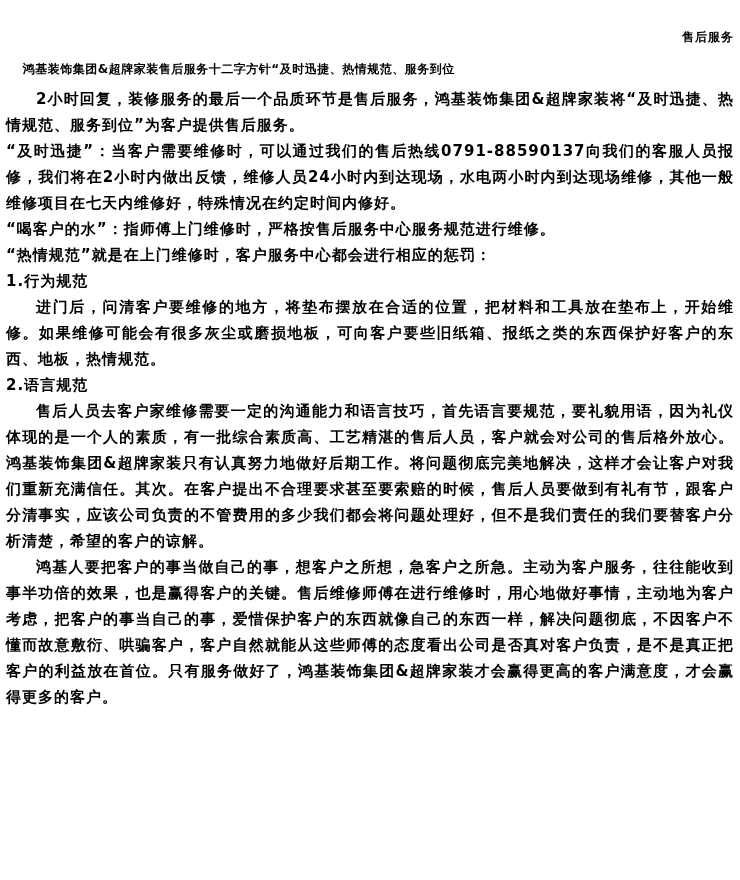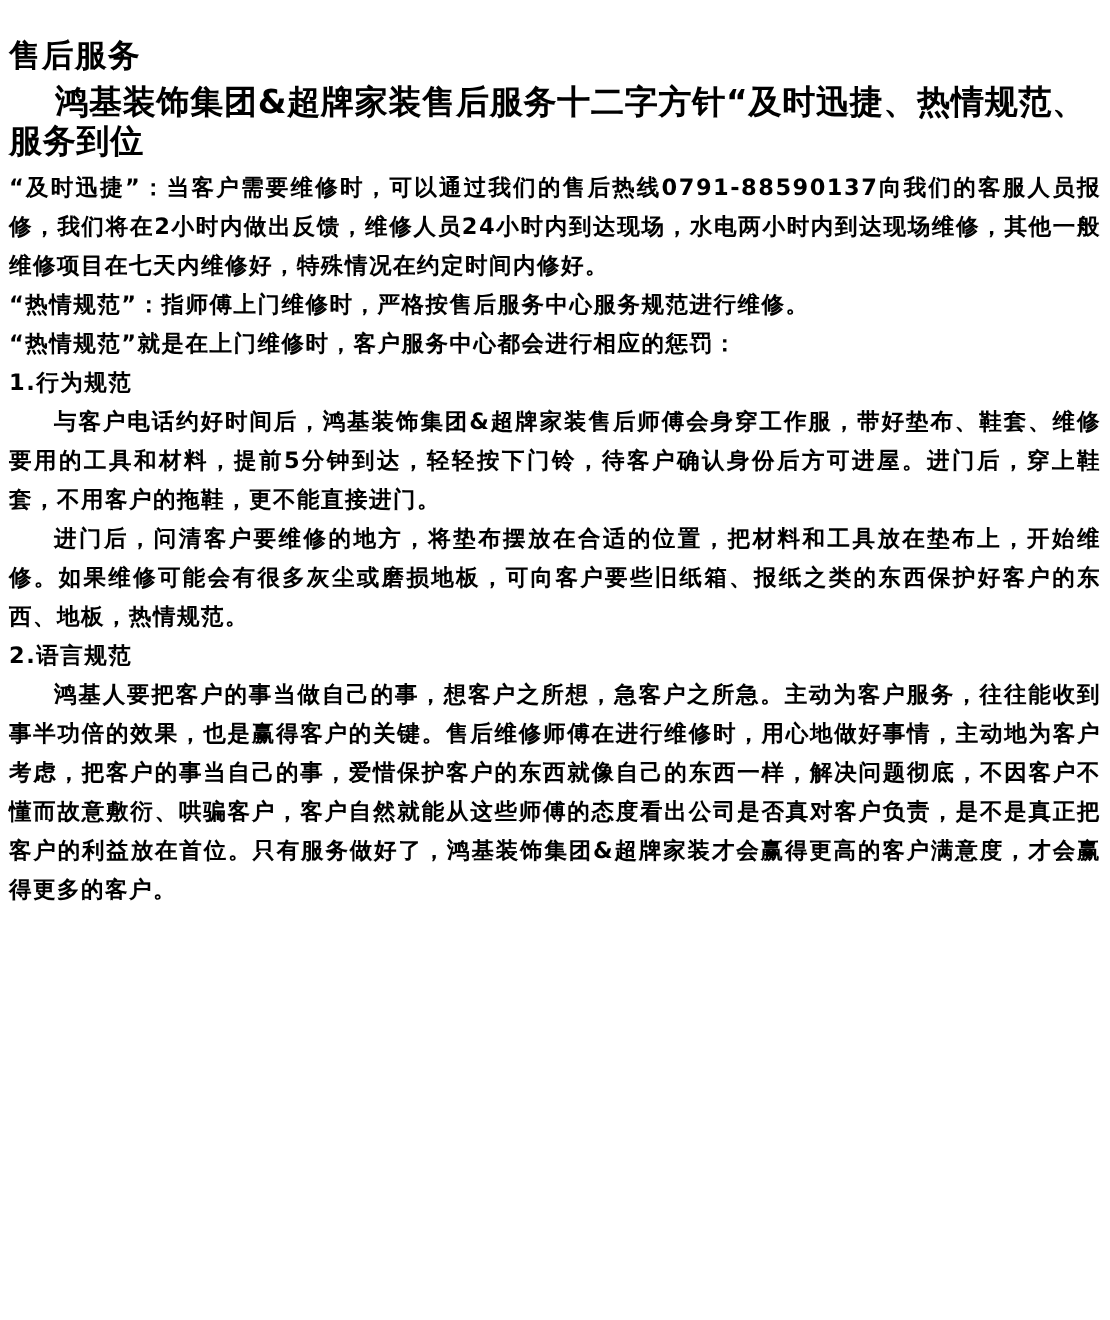--- a/index.html
+++ b/index.html
@@ -10,29 +10,29 @@
   .page {
     width: 740px;
     min-height: 880px;
     box-sizing: border-box;
     padding: 24px 6px 10px 6px;
     background: #ffffff;
     color: #000000;
     font-family: "DejaVu Sans", "Liberation Sans", sans-serif;
   }
   .doc-title {
-    text-align: left;
-    font-size: 21px;
+    text-align: right;
+    font-size: 12px;
     font-weight: 700;
     line-height: 26px;
     margin: 0 0 6px 0;
     letter-spacing: 1px;
   }
   .doc-subtitle {
-    font-size: 22px;
+    font-size: 12px;
     font-weight: 700;
     line-height: 26px;
     margin: 0 0 4px 0;
     text-indent: 1.4em;
     letter-spacing: 0.5px;
   }
   .para {
     font-size: 15px;
     font-weight: 700;
     line-height: 26px;
@@ -51,22 +51,23 @@
     letter-spacing: 1px;
   }
 </style>
 </head>
 <body>
 
 <div class="page">
   <h1 class="doc-title">售后服务</h1>
   <h2 class="doc-subtitle">鸿基装饰集团&amp;超牌家装售后服务十二字方针“及时迅捷、热情规范、服务到位</h2>
   <div>
+      <p class="para indent">2小时回复，装修服务的最后一个品质环节是售后服务，鸿基装饰集团&amp;超牌家装将“及时迅捷、热情规范、服务到位”为客户提供售后服务。</p>
       <p class="para">“及时迅捷”：当客户需要维修时，可以通过我们的售后热线0791-88590137向我们的客服人员报修，我们将在2小时内做出反馈，维修人员24小时内到达现场，水电两小时内到达现场维修，其他一般维修项目在七天内维修好，特殊情况在约定时间内修好。</p>
-      <p class="para">“热情规范”：指师傅上门维修时，严格按售后服务中心服务规范进行维修。</p>
+      <p class="para">“喝客户的水”：指师傅上门维修时，严格按售后服务中心服务规范进行维修。</p>
       <p class="para">“热情规范”就是在上门维修时，客户服务中心都会进行相应的惩罚：</p>
       <p class="heading">1.行为规范</p>
-      <p class="para indent">与客户电话约好时间后，鸿基装饰集团&amp;超牌家装售后师傅会身穿工作服，带好垫布、鞋套、维修要用的工具和材料，提前5分钟到达，轻轻按下门铃，待客户确认身份后方可进屋。进门后，穿上鞋套，不用客户的拖鞋，更不能直接进门。</p>
       <p class="para indent">进门后，问清客户要维修的地方，将垫布摆放在合适的位置，把材料和工具放在垫布上，开始维修。如果维修可能会有很多灰尘或磨损地板，可向客户要些旧纸箱、报纸之类的东西保护好客户的东西、地板，热情规范。</p>
       <p class="heading">2.语言规范</p>
+      <p class="para indent">售后人员去客户家维修需要一定的沟通能力和语言技巧，首先语言要规范，要礼貌用语，因为礼仪体现的是一个人的素质，有一批综合素质高、工艺精湛的售后人员，客户就会对公司的售后格外放心。鸿基装饰集团&amp;超牌家装只有认真努力地做好后期工作。将问题彻底完美地解决，这样才会让客户对我们重新充满信任。其次。在客户提出不合理要求甚至要索赔的时候，售后人员要做到有礼有节，跟客户分清事实，应该公司负责的不管费用的多少我们都会将问题处理好，但不是我们责任的我们要替客户分析清楚，希望的客户的谅解。</p>
       <p class="para indent">鸿基人要把客户的事当做自己的事，想客户之所想，急客户之所急。主动为客户服务，往往能收到事半功倍的效果，也是赢得客户的关键。售后维修师傅在进行维修时，用心地做好事情，主动地为客户考虑，把客户的事当自己的事，爱惜保护客户的东西就像自己的东西一样，解决问题彻底，不因客户不懂而故意敷衍、哄骗客户，客户自然就能从这些师傅的态度看出公司是否真对客户负责，是不是真正把客户的利益放在首位。只有服务做好了，鸿基装饰集团&amp;超牌家装才会赢得更高的客户满意度，才会赢得更多的客户。</p>
     </div>
 </div>
 
 </body></html>

